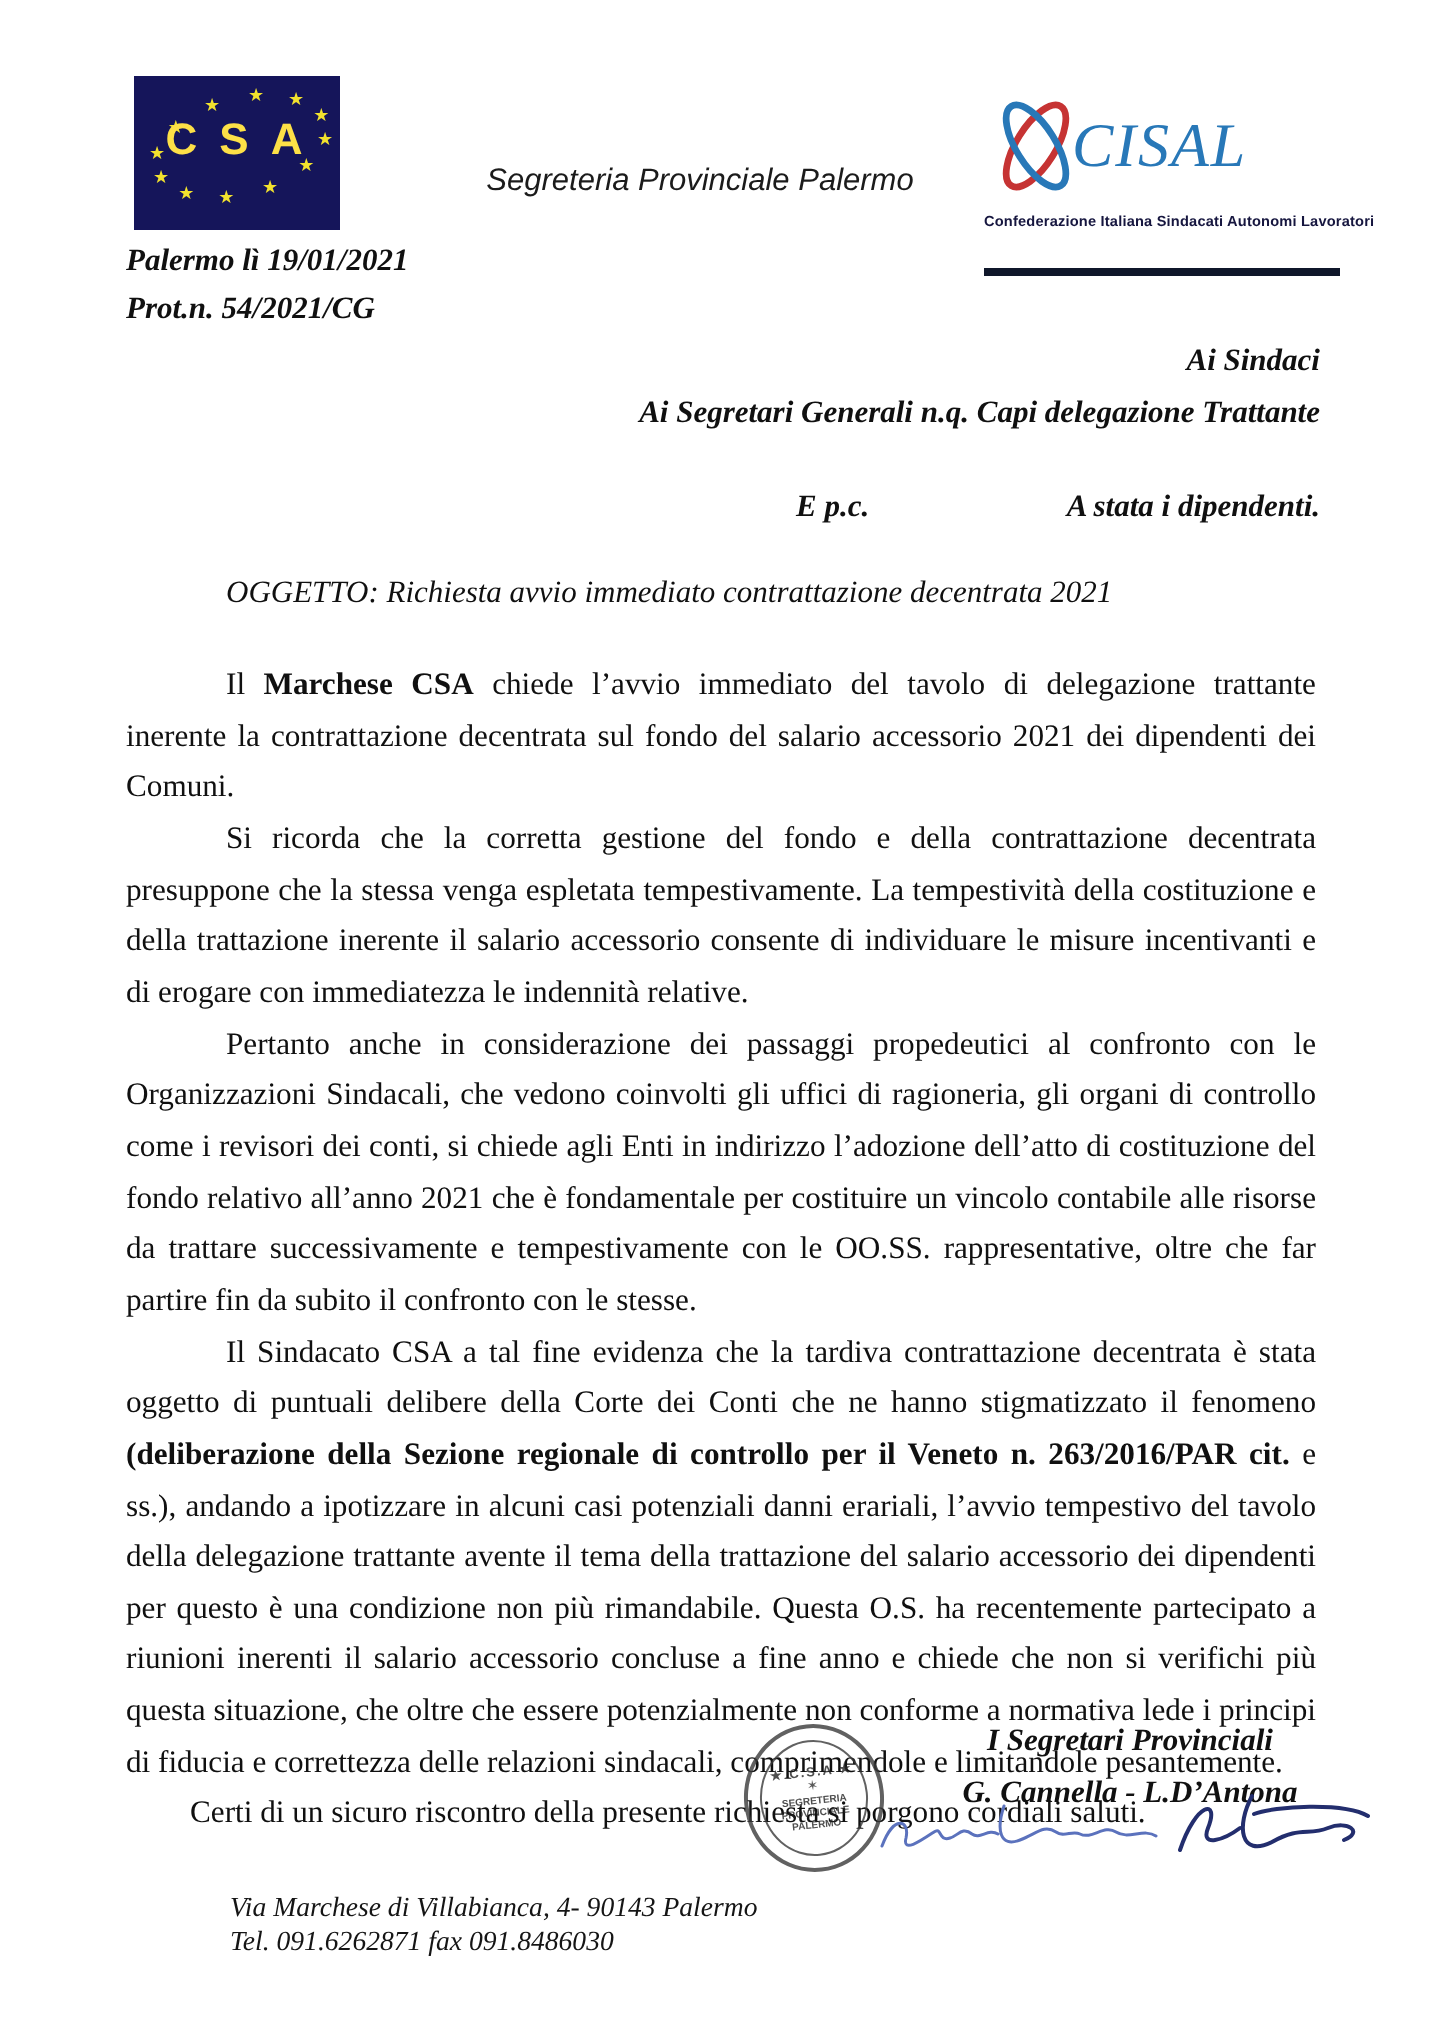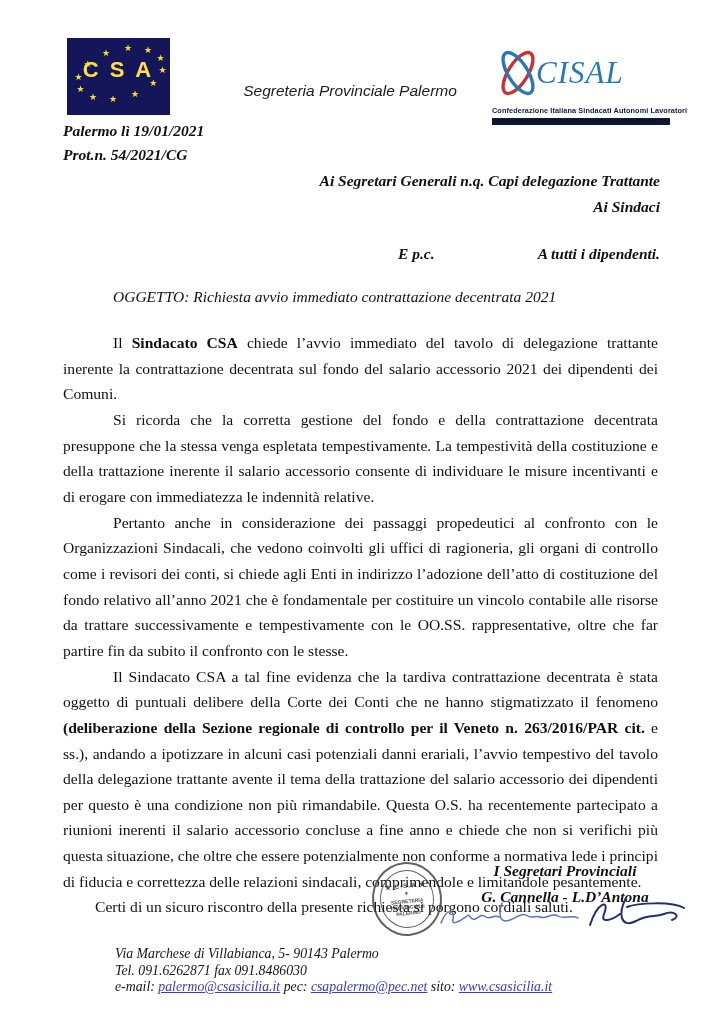--- a/index.html
+++ b/index.html
@@ -27,21 +27,21 @@
   }
   .cisal { position:absolute; left:492px; top:44px; width:178px; }
   .cisal-row { display:flex; align-items:center; }
   .cisal-name {
     font-style:italic; font-size:31px; color:var(--cisal-blue);
     letter-spacing:1px; margin-left:-8px; font-weight:500;
   }
   .cisal-tagline {
     margin-top:4px; font-family:"Liberation Sans", sans-serif; font-weight:bold;
     font-size:7.3px; color:#16163f; white-space:nowrap; letter-spacing:0.1px;
-    border-bottom:7px solid #0f172a; padding-bottom:3px;
+    border-bottom:4px solid #0f172a; padding-bottom:19px;
   }
   
   .meta { position:absolute; left:63px; top:119px; font-weight:bold; font-style:italic; font-size:15.5px; line-height:24px; }
   .recipients { position:absolute; left:63px; right:60px; top:168px; text-align:right; font-weight:bold; font-style:italic; font-size:15.5px; line-height:25.5px; }
   .epc-row { display:flex; justify-content:space-between; margin-top:22px; padding-left:335px; }
   .subject { position:absolute; left:113px; top:288px; font-weight:normal; font-style:italic; font-size:15.5px; }
   
   .body-text { position:absolute; left:63px; right:62px; top:330px; font-size:15.6px; line-height:25.65px; text-align:justify; }
   .body-text p { margin:0; text-indent:50px; }
   .body-text p.closing { text-indent:32px; }
@@ -108,32 +108,32 @@
     </div>
     <div class="cisal-tagline">Confederazione Italiana Sindacati Autonomi Lavoratori</div>
   </div>
 
   <div class="meta">
     <div>Palermo lì 19/01/2021</div>
     <div>Prot.n. 54/2021/CG</div>
   </div>
 
   <div class="recipients">
+    <div>Ai Sindaci</div>
     <div>Ai Segretari Generali n.q. Capi delegazione Trattante</div>
-    <div>Ai Sindaci</div>
     <div class="epc-row">
       <span>E p.c.</span>
-      <span>A tutti i dipendenti.</span>
+      <span>A stata i dipendenti.</span>
     </div>
   </div>
 
   <div class="subject">OGGETTO: Richiesta avvio immediato contrattazione decentrata 2021</div>
 
   <div class="body-text">
-      <p><span>Il </span><span class="seg-b">Sindacato CSA</span><span> chiede l’avvio immediato del tavolo di delegazione trattante inerente la contrattazione decentrata sul fondo del salario accessorio 2021 dei dipendenti dei Comuni.</span></p>
+      <p><span>Il </span><span class="seg-b">Marchese CSA</span><span> chiede l’avvio immediato del tavolo di delegazione trattante inerente la contrattazione decentrata sul fondo del salario accessorio 2021 dei dipendenti dei Comuni.</span></p>
       <p><span>Si ricorda che la corretta gestione del fondo e della contrattazione decentrata presuppone che la stessa venga espletata tempestivamente. La tempestività della costituzione e della trattazione inerente il salario accessorio consente di individuare le misure incentivanti e di erogare con immediatezza le indennità relative.</span></p>
       <p><span>Pertanto anche in considerazione dei passaggi propedeutici al confronto con le Organizzazioni Sindacali, che vedono coinvolti gli uffici di ragioneria, gli organi di controllo come i revisori dei conti, si chiede agli Enti in indirizzo l’adozione dell’atto di costituzione del fondo relativo all’anno 2021 che è fondamentale per costituire un vincolo contabile alle risorse da trattare successivamente e tempestivamente con le OO.SS. rappresentative, oltre che far partire fin da subito il confronto con le stesse.</span></p>
       <p><span>Il Sindacato CSA a tal fine evidenza che la tardiva contrattazione decentrata è stata oggetto di puntuali delibere della Corte dei Conti che ne hanno stigmatizzato il fenomeno </span><span class="seg-b seg-u">(deliberazione della Sezione regionale di controllo per il Veneto n. 263/2016/PAR cit.</span><span class="seg-u"> e ss.)</span><span>, andando a ipotizzare in alcuni casi potenziali danni erariali, l’avvio tempestivo del tavolo della delegazione trattante avente il tema della trattazione del salario accessorio dei dipendenti per questo è una condizione non più rimandabile. Questa O.S. ha recentemente partecipato a riunioni inerenti il salario accessorio concluse a fine anno e chiede che non si verifichi più questa situazione, che oltre che essere potenzialmente non conforme a normativa lede i principi di fiducia e correttezza delle relazioni sindacali, comprimendole e limitandole pesantemente.</span></p>
       <p class="closing"><span>Certi di un sicuro riscontro della presente richiesta si porgono cordiali saluti.</span></p>
     </div>
 
   <div class="sig-block">
     <div>I Segretari Provinciali</div>
     <div>G. Cannella - L.D’Antona</div>
   </div>
@@ -147,25 +147,17 @@
       <div class="stamp-line">PALERMO</div>
     </div>
   </div>
 
   <svg class="signatures" width="250" height="48" viewBox="0 0 250 48">
     <path class="sig-path-blue" d="M3 30 C 9 14, 17 17, 15 26 C 13 34, 23 27, 29 23 C 33 20, 31 28, 37 26 C 41 25, 43 20, 48 24 C 52 27, 56 21, 61 24 M 64 10 C 60 22, 62 31, 72 27 C 80 24, 84 19, 90 23 C 94 26, 98 22, 102 24 C 108 27, 114 19, 120 23 C 126 27, 134 21, 140 25"></path>
     <path class="sig-path-dark" d="M152 32 C 160 8, 172 6, 166 21 C 162 31, 174 27, 182 21 M 188 5 C 180 20, 182 36, 198 28 C 212 20, 216 25, 226 21 C 236 17, 244 23, 234 27 M 189 14 C 199 10, 234 8, 246 15"></path>
   </svg>
 
   <div class="footer">
-    <div>Via  Marchese di Villabianca, 5- 90143 Palermo</div>
+    <div>Via  Marchese di Villabianca, 4- 90143 Palermo</div>
     <div>Tel. 091.6262871 fax 091.8486030</div>
-    <div>
-      <span>e-mail:</span>
-      <a href="#">palermo@csasicilia.it</a>
-      <span>pec:</span>
-      <a href="#">csapalermo@pec.net</a>
-      <span>sito:</span>
-      <a href="#">www.csasicilia.it</a>
-    </div>
   </div>
 
 </div>
 
 </body></html>

